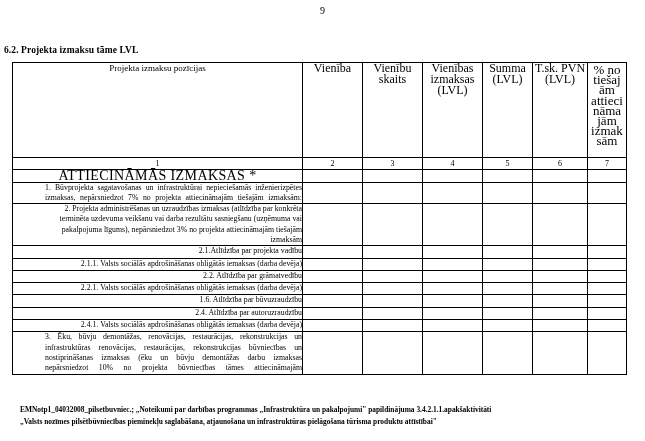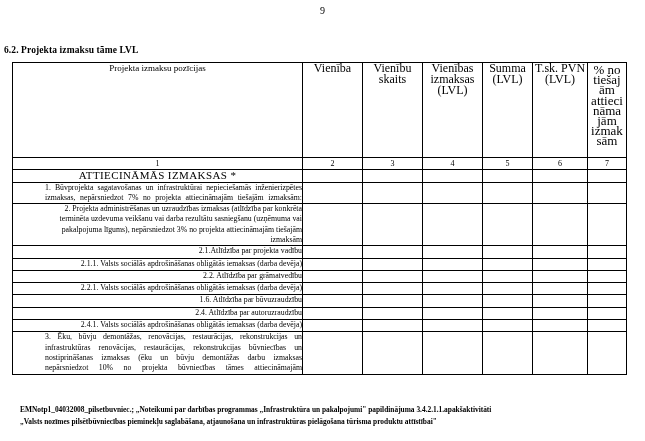--- a/index.html
+++ b/index.html
@@ -85,21 +85,21 @@
   .numrow td {
     text-align: center;
     vertical-align: middle;
     height: 11px;
     font-size: 8px;
     line-height: 11px;
   }
   .banner {
     text-align: center;
     font-weight: bold;
-    font-size: 11px;
+    font-size: 14px;
     line-height: 11.5px;
     height: 11.5px;
     letter-spacing: 0.4px;
     padding: 0 1px;
   }
   .txt {
     text-align: justify;
     padding: 0.5px 2px 0.5px 2px;
     font-size: 7.8px;
     line-height: 10.3px;

